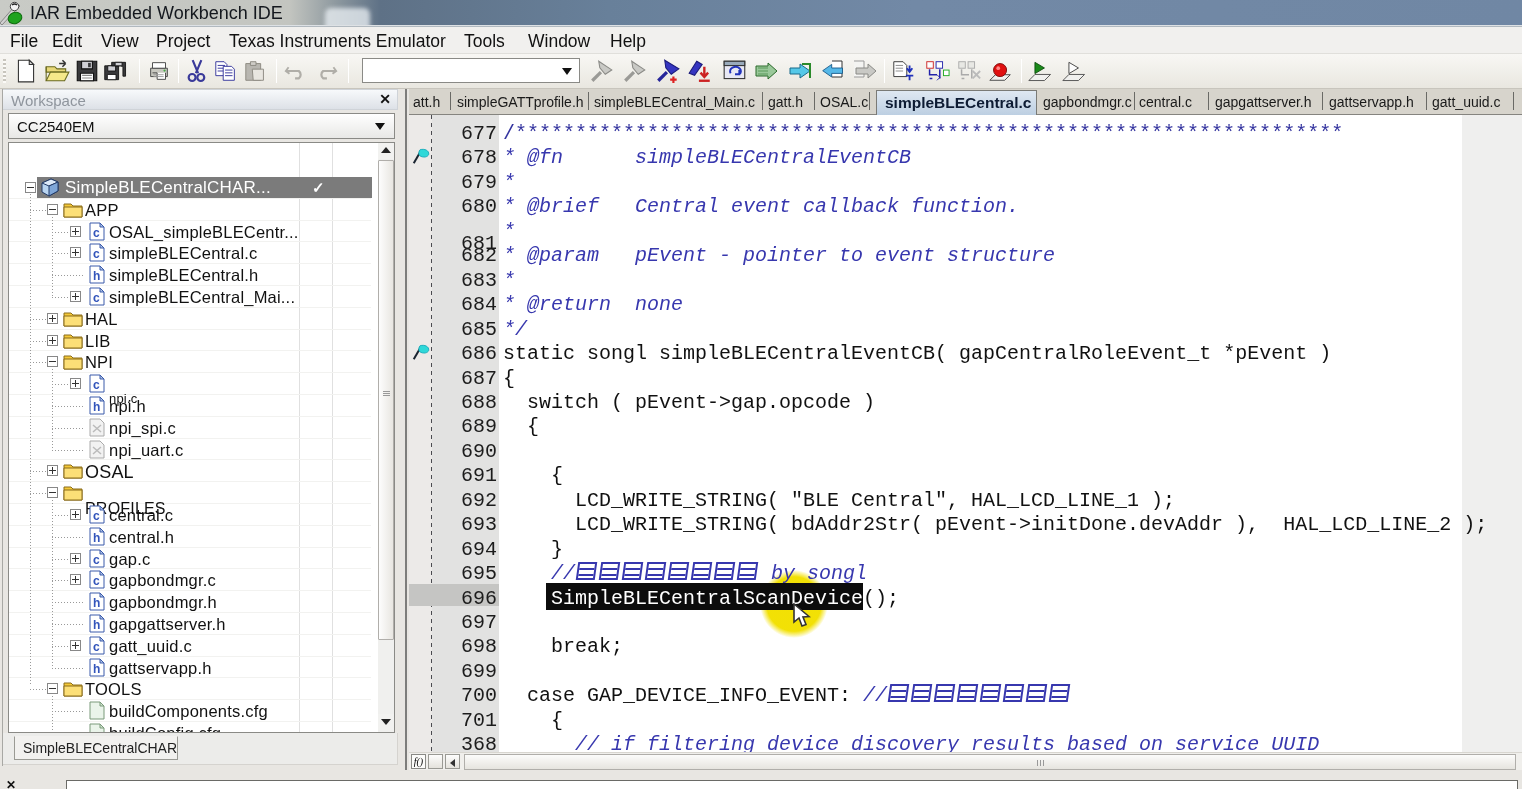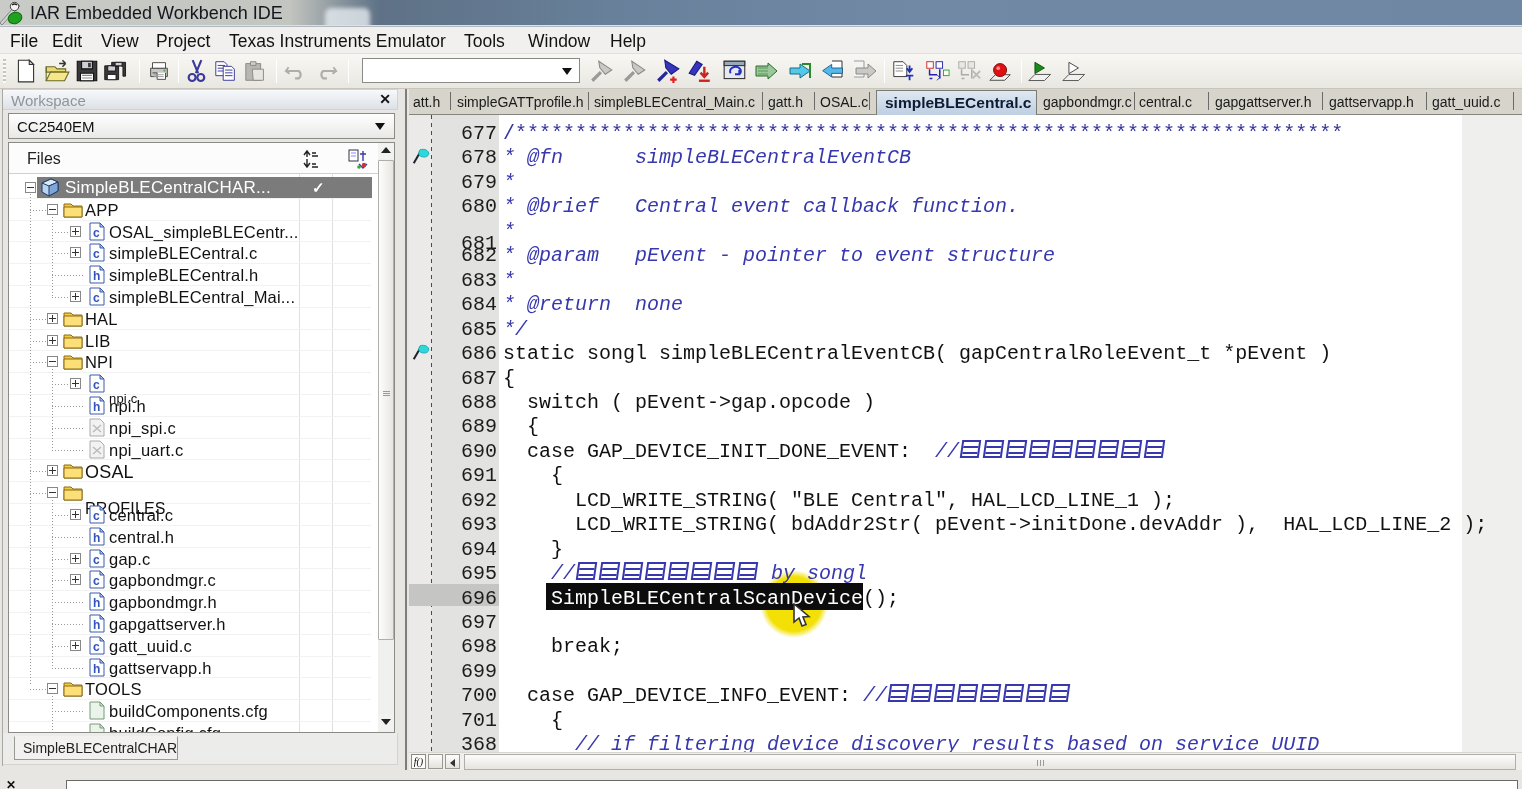--- a/index.html
+++ b/index.html
@@ -270,35 +270,20 @@
     <span class="t">Workspace</span>
     <span class="x">✕</span>
   </div>
   <div class="abs" id="wscombo">
     <span class="t">CC2540EM</span>
     <span class="btn"></span>
   </div>
   <div class="abs" id="filesbox">
     <div class="colline" style="left:290px"></div>
     <div class="colline" style="left:323px"></div>
-    <div id="fileshdr">
-      <span class="t">Files</span>
-      <svg style="position:absolute;left:292px;top:6px" width="26" height="20" viewBox="0 0 26 20">
-        <path d="M3 6 l3 -4 l3 4 M6 2 v6" stroke="#222" fill="none" stroke-width="1.4"></path>
-        <path d="M11 4 h4 M11 7 h6 M11 15 h4 M11 18 h6" stroke="#222" stroke-width="1.4"></path>
-        <path d="M3 17 l3 4 l3 -4 M6 13 v7" stroke="#222" fill="none" stroke-width="1.4" transform="translate(0,-3)"></path>
-      </svg>
-      <svg style="position:absolute;left:338px;top:5px" width="24" height="22" viewBox="0 0 24 22">
-        <rect x="2" y="2" width="9" height="11" fill="#fff" stroke="#334"></rect>
-        <path d="M4 5 h5 M4 8 h5" stroke="#88f"></path>
-        <path d="M13 6 h6 m-3 -3 v10 m4 3 l-4 4 l-4 -4" stroke="#3a3aa0" fill="none" stroke-width="1.4"></path>
-        <circle cx="17" cy="17" r="2.2" fill="#c33"></circle>
-        <circle cx="12" cy="19" r="1.8" fill="#3a3"></circle>
-      </svg>
-    </div>
     <div id="tree">
       <div style="position:absolute;left:21px;top:14px;width:1px;height:493.40000000000003px;background:repeating-linear-gradient(to bottom,#999 0 1px,transparent 1px 3px)"></div>
       <div style="position:absolute;left:43px;top:33.8px;width:1px;height:87.2px;background:repeating-linear-gradient(to bottom,#999 0 1px,transparent 1px 3px)"></div>
       <div style="position:absolute;left:43px;top:186.4px;width:1px;height:87.2px;background:repeating-linear-gradient(to bottom,#999 0 1px,transparent 1px 3px)"></div>
       <div style="position:absolute;left:43px;top:317.2px;width:1px;height:174.4px;background:repeating-linear-gradient(to bottom,#999 0 1px,transparent 1px 3px)"></div>
       <div style="position:absolute;left:43px;top:513.4000000000001px;width:1px;height:43.6px;background:repeating-linear-gradient(to bottom,#999 0 1px,transparent 1px 3px)"></div>
       <div style="position:absolute;left:28px;top:0px;width:335px;height:21px;background:#7b7b7b"></div>
       <div style="position:absolute;left:303px;top:2px;color:#fff;font-weight:bold;font-size:15px">✓</div>
       <div style="position:absolute;left:16px;top:5px;width:11px;height:11px;background:#fff;border:1px solid #888"></div>
       <div style="position:absolute;left:18px;top:10px;width:7px;height:1px;background:#333"></div>
@@ -587,21 +572,20 @@
       <div class="cl" style="top:202.6px"><span class="cm">*/</span></div>
       <div class="ln" style="top:227.04999999999998px">686</div>
       <div class="cl" style="top:227.04999999999998px"><span class="kw">static</span> <span class="kw">songl</span> simpleBLECentralEventCB( gapCentralRoleEvent_t *pEvent )</div>
       <div class="ln" style="top:251.5px">687</div>
       <div class="cl" style="top:251.5px">{</div>
       <div class="ln" style="top:275.95px">688</div>
       <div class="cl" style="top:275.95px">  <span class="kw">switch</span> ( pEvent-&gt;gap.opcode )</div>
       <div class="ln" style="top:300.4px">689</div>
       <div class="cl" style="top:300.4px">  {</div>
       <div class="ln" style="top:324.84999999999997px">690</div>
-      <div class="cl" style="top:324.84999999999997px">  <span class="kw">case</span> GAP_DEVICE_INIT_DONE_EVENT:  <span class="cm">//</span><span class="cm"><span class="cj"></span><span class="cj"></span><span class="cj"></span><span class="cj"></span><span class="cj"></span><span class="cj"></span><span class="cj"></span><span class="cj"></span><span class="cj"></span></span></div>
       <div class="ln" style="top:349.3px">691</div>
       <div class="cl" style="top:349.3px">    {</div>
       <div class="ln" style="top:373.75px">692</div>
       <div class="cl" style="top:373.75px">      LCD_WRITE_STRING( "BLE Central", HAL_LCD_LINE_1 );</div>
       <div class="ln" style="top:398.2px">693</div>
       <div class="cl" style="top:398.2px">      LCD_WRITE_STRING( bdAddr2Str( pEvent-&gt;initDone.devAddr ),  HAL_LCD_LINE_2 );</div>
       <div class="ln" style="top:422.65px">694</div>
       <div class="cl" style="top:422.65px">    }</div>
       <div class="ln" style="top:447.09999999999997px">695</div>
       <div class="cl" style="top:447.09999999999997px">    <span class="cm">//</span><span class="cm"><span class="cj"></span><span class="cj"></span><span class="cj"></span><span class="cj"></span><span class="cj"></span><span class="cj"></span><span class="cj"></span><span class="cj"></span></span><span class="cm"> by songl</span></div>

